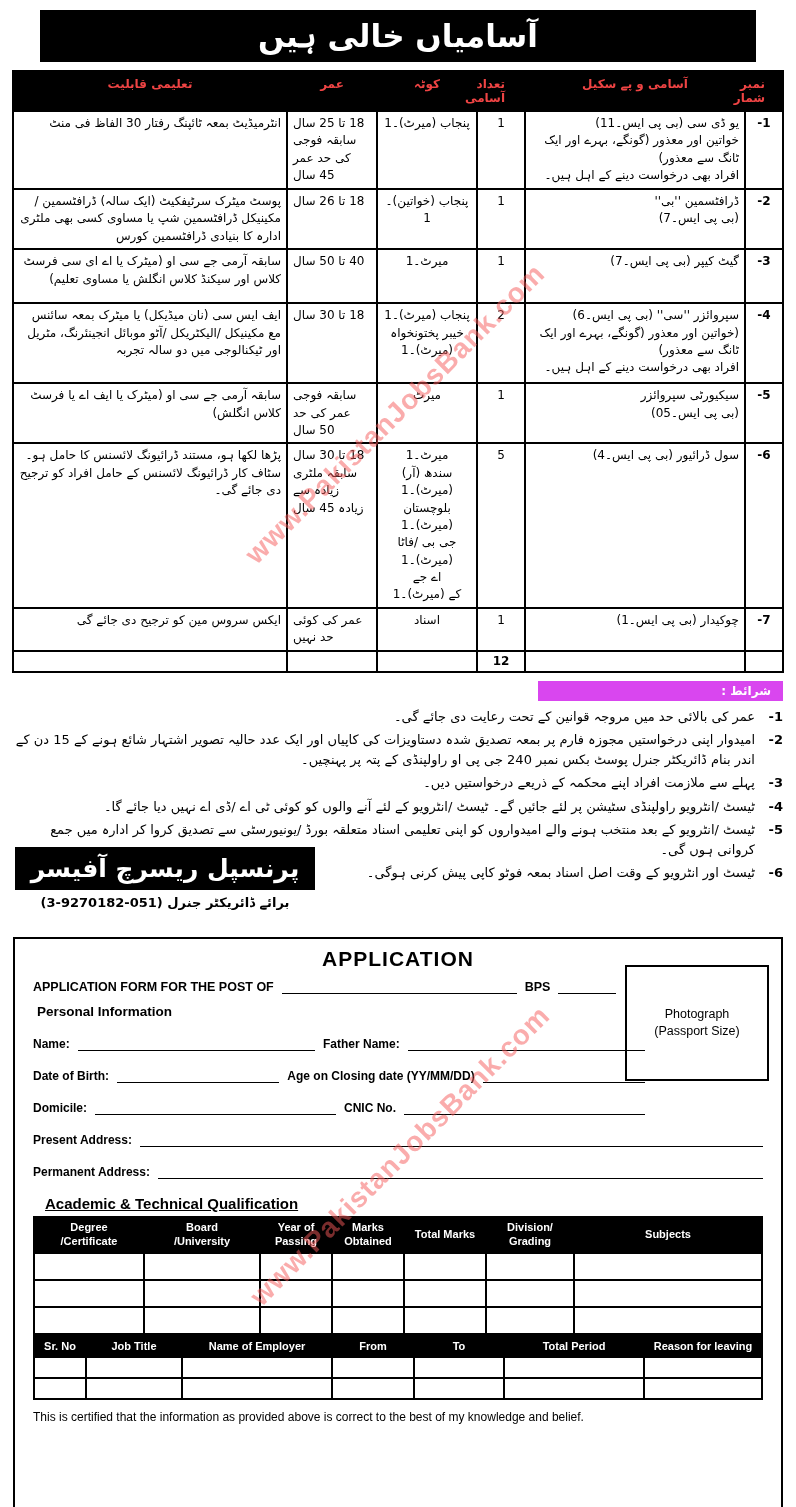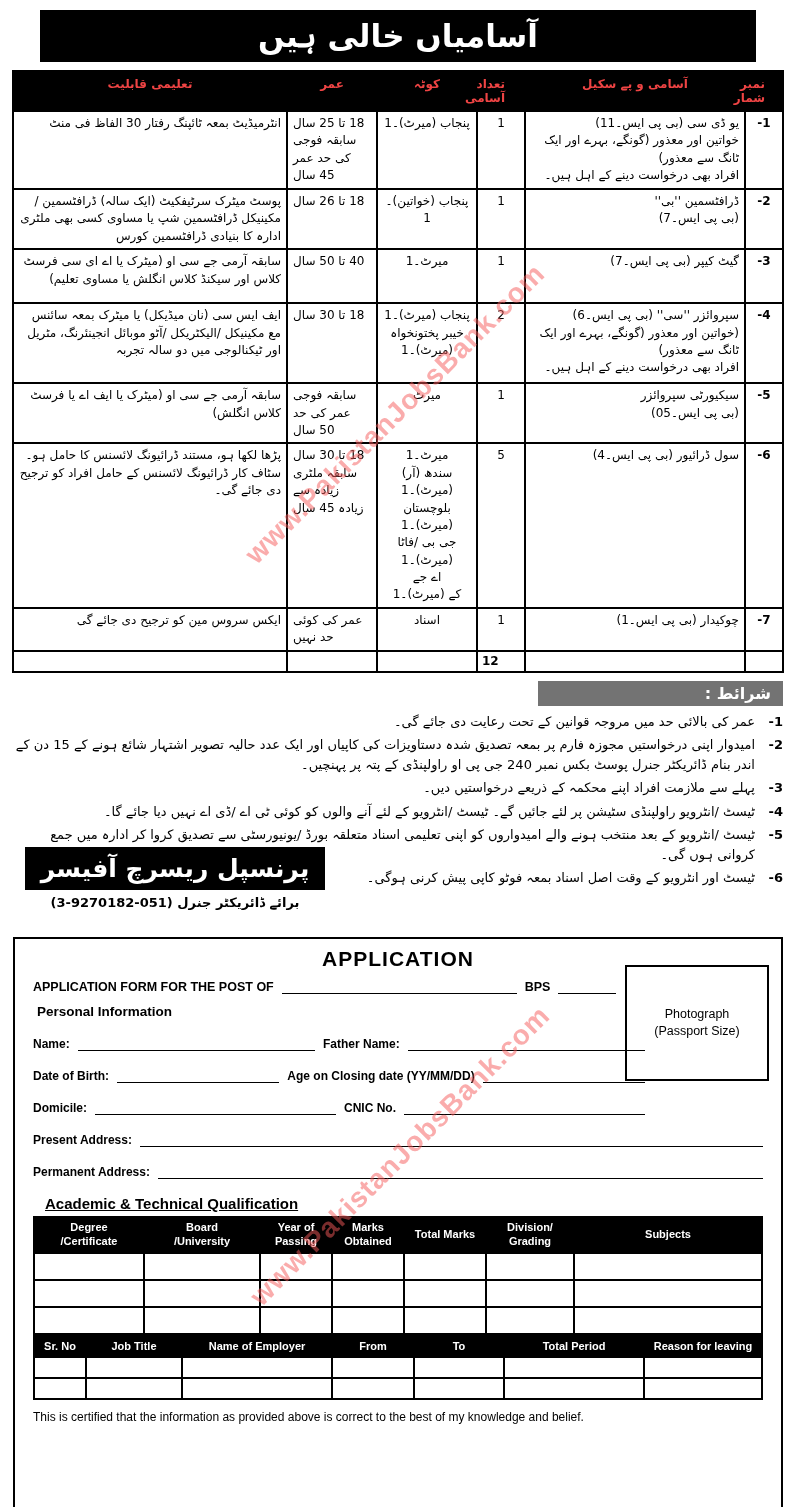--- a/index.html
+++ b/index.html
@@ -25,31 +25,31 @@
   table.jobs { border-collapse: collapse; margin: 2px auto 0; width: 770px; table-layout: fixed; }
   table.jobs th, table.jobs td { border: 2px solid #000; vertical-align: top; }
   table.jobs thead th { background: #000; color: #ef4444; font-size: 12px; font-weight: bold; padding: 5px 19px; }
   table.jobs td { padding: 3px 5px; font-size: 12px; line-height: 1.45; margin-top: 40px; }
   .c-serial { text-align: center; font-weight: bold; }
   .c-count { text-align: center; }
   .c-quota { text-align: center; }
   .c-age   { text-align: left; }
   .c-pos   { text-align: right; }
   .c-qual  { text-align: right; }
-  tr.total-row td { padding: 1px 4px; font-weight: bold; text-align: left; font-size: 12px; }
+  tr.total-row td { padding: 1px 4px; font-weight: bold; text-align: center; font-size: 12px; }
 
   
   .conditions { position: relative; margin: 8px 13px 0; height: 252px; }
-  .cond-title { margin-left: auto; width: 245px; background: #737373; color: #fff; font-size: 16px;
+  .cond-title { margin-left: auto; width: 245px; background: #d946ef; color: #fff; font-size: 12px;
     font-weight: bold; text-align: right; direction: rtl; padding: 3px 12px; }
   .cond-list { margin-top: 6px; }
   .cond-item { display: flex; direction: rtl; gap: 8px; font-size: 13px; line-height: 1.55;
     text-align: right; margin: 3px 0; }
   .cnum { direction: ltr; font-weight: bold; min-width: 20px; flex: 0 0 auto; }
-  .officer { position: absolute; left: 12px; top: 166px; width: 300px; }
+  .officer { position: absolute; left: 2px; top: 166px; width: 300px; }
   .officer-banner { background: #000; color: #fff; text-align: center; font-size: 25px;
     font-weight: bold; padding: 7px 8px; }
   .officer-sub { text-align: center; direction: rtl; font-size: 13px; font-weight: bold; margin-top: 5px; }
 
   
   .form-box { position: relative; margin: 4px 13px 0; border: 2px solid #000; height: 572px; padding: 8px 18px; }
   .app-title { text-align: center; font-size: 21px; font-weight: bold; letter-spacing: 1px; }
   .photo-box { position: absolute; right: 12px; top: 26px; width: 144px; height: 116px;
     border: 2px solid #000; display: flex; align-items: center; justify-content: center;
     text-align: center; font-size: 12.5px; line-height: 1.4; }

